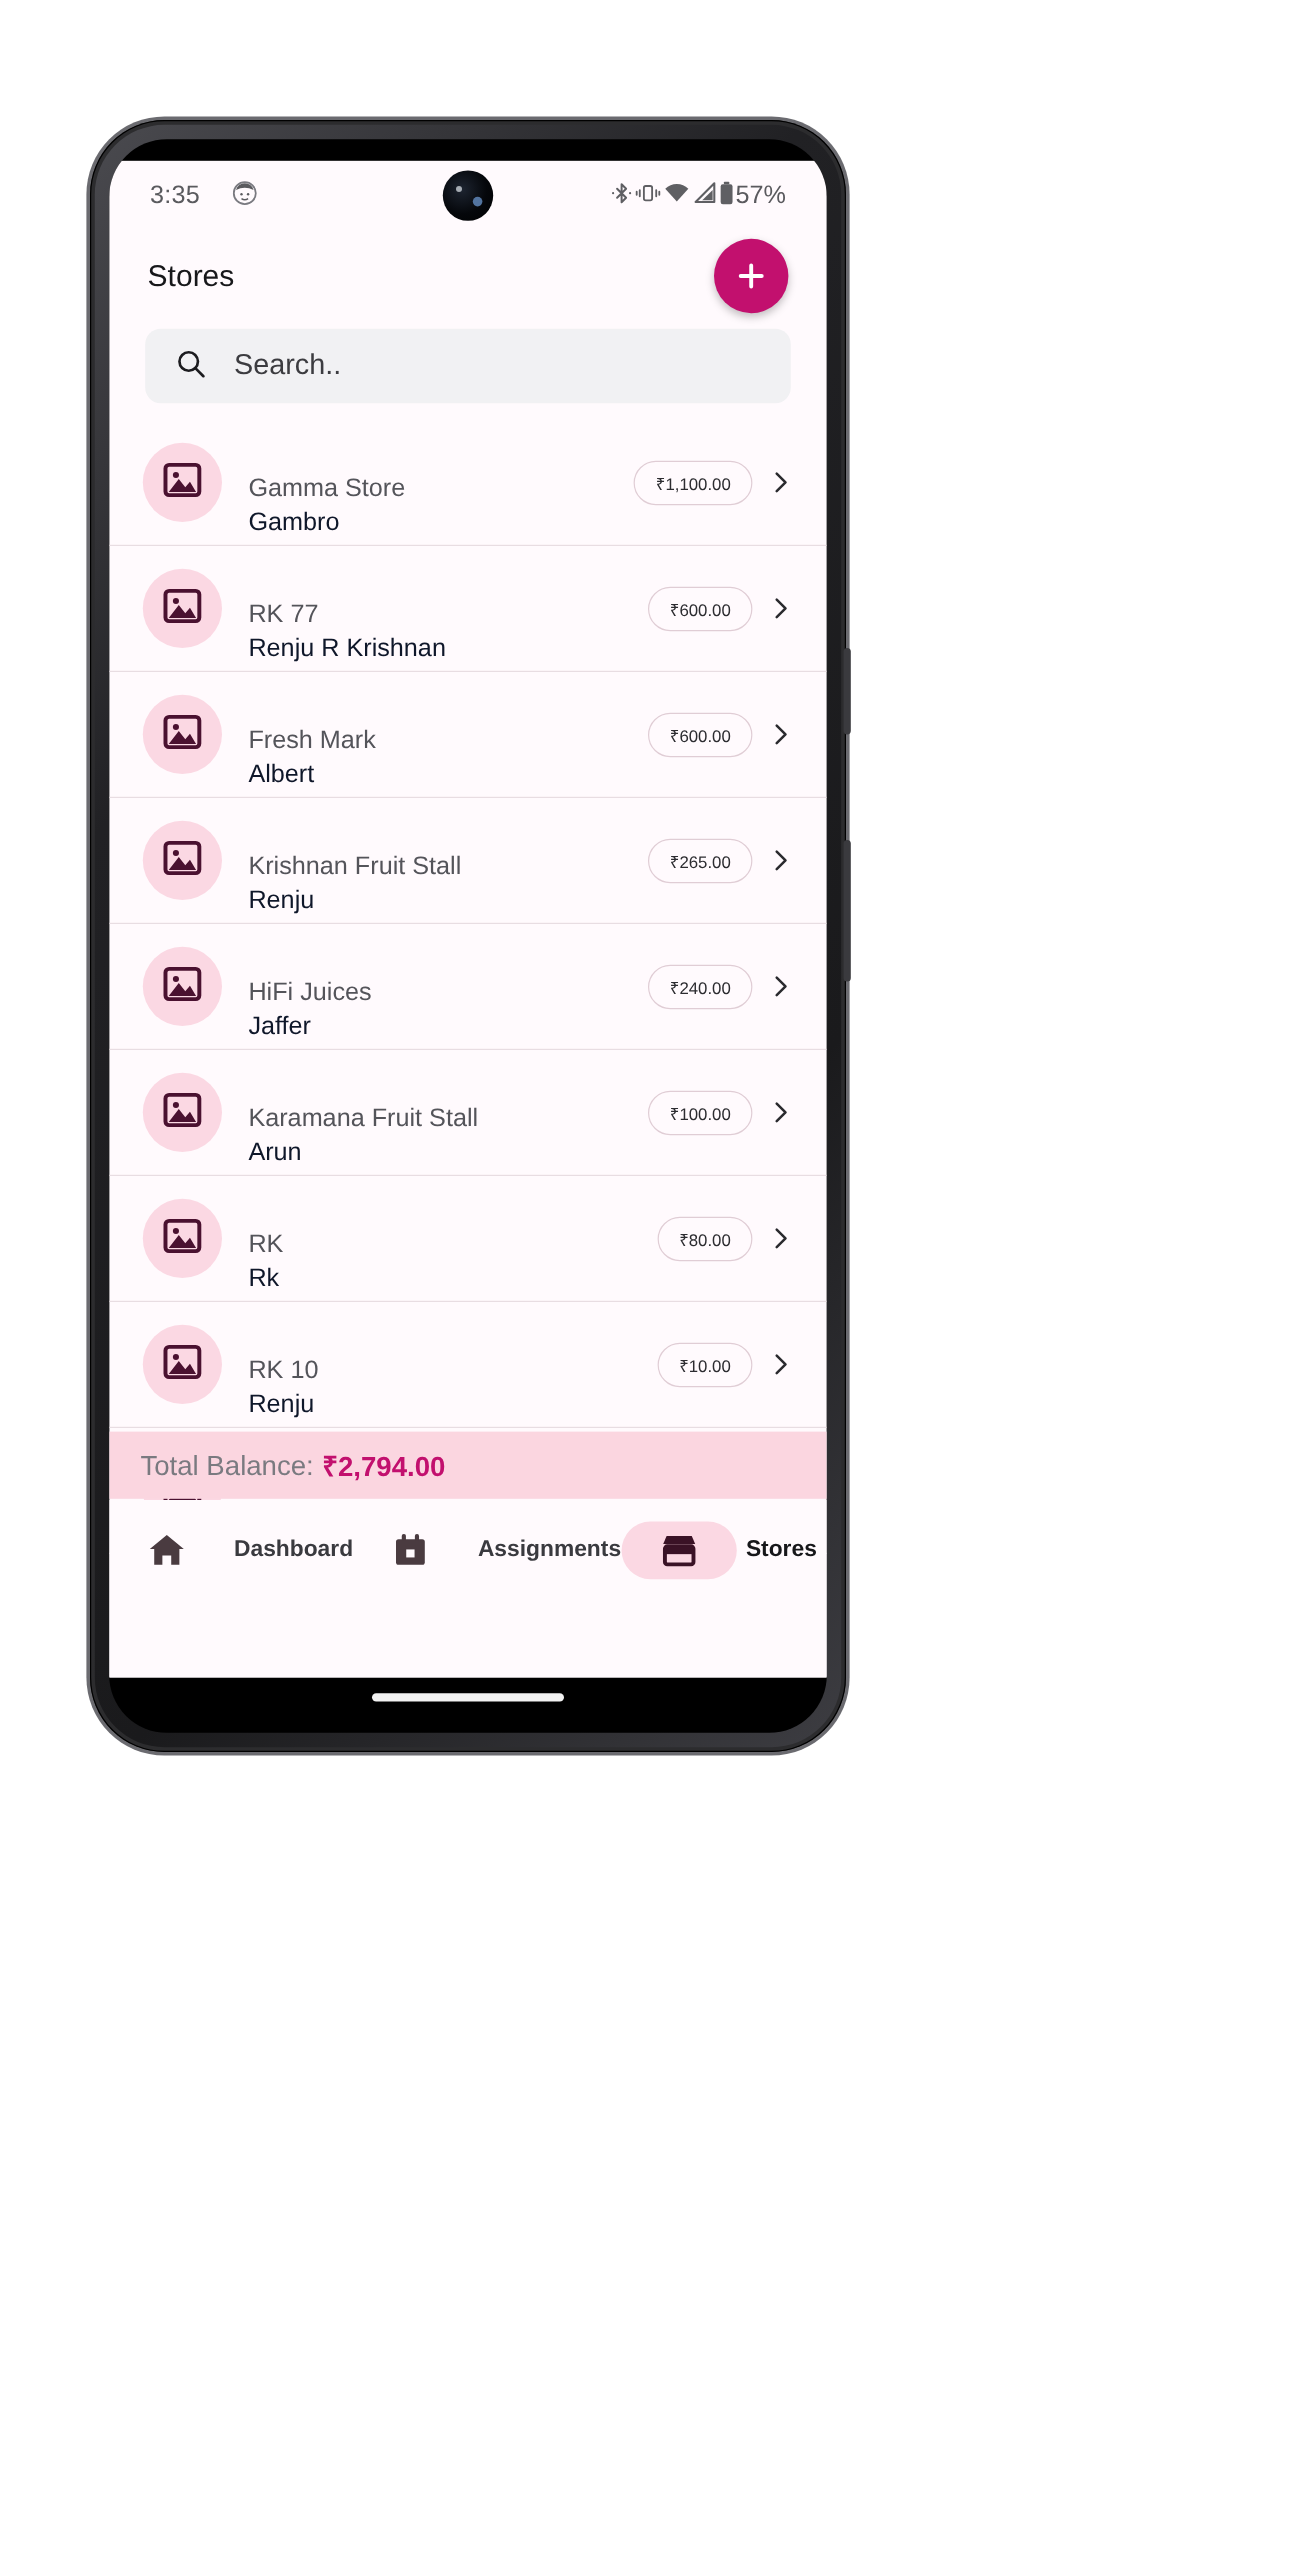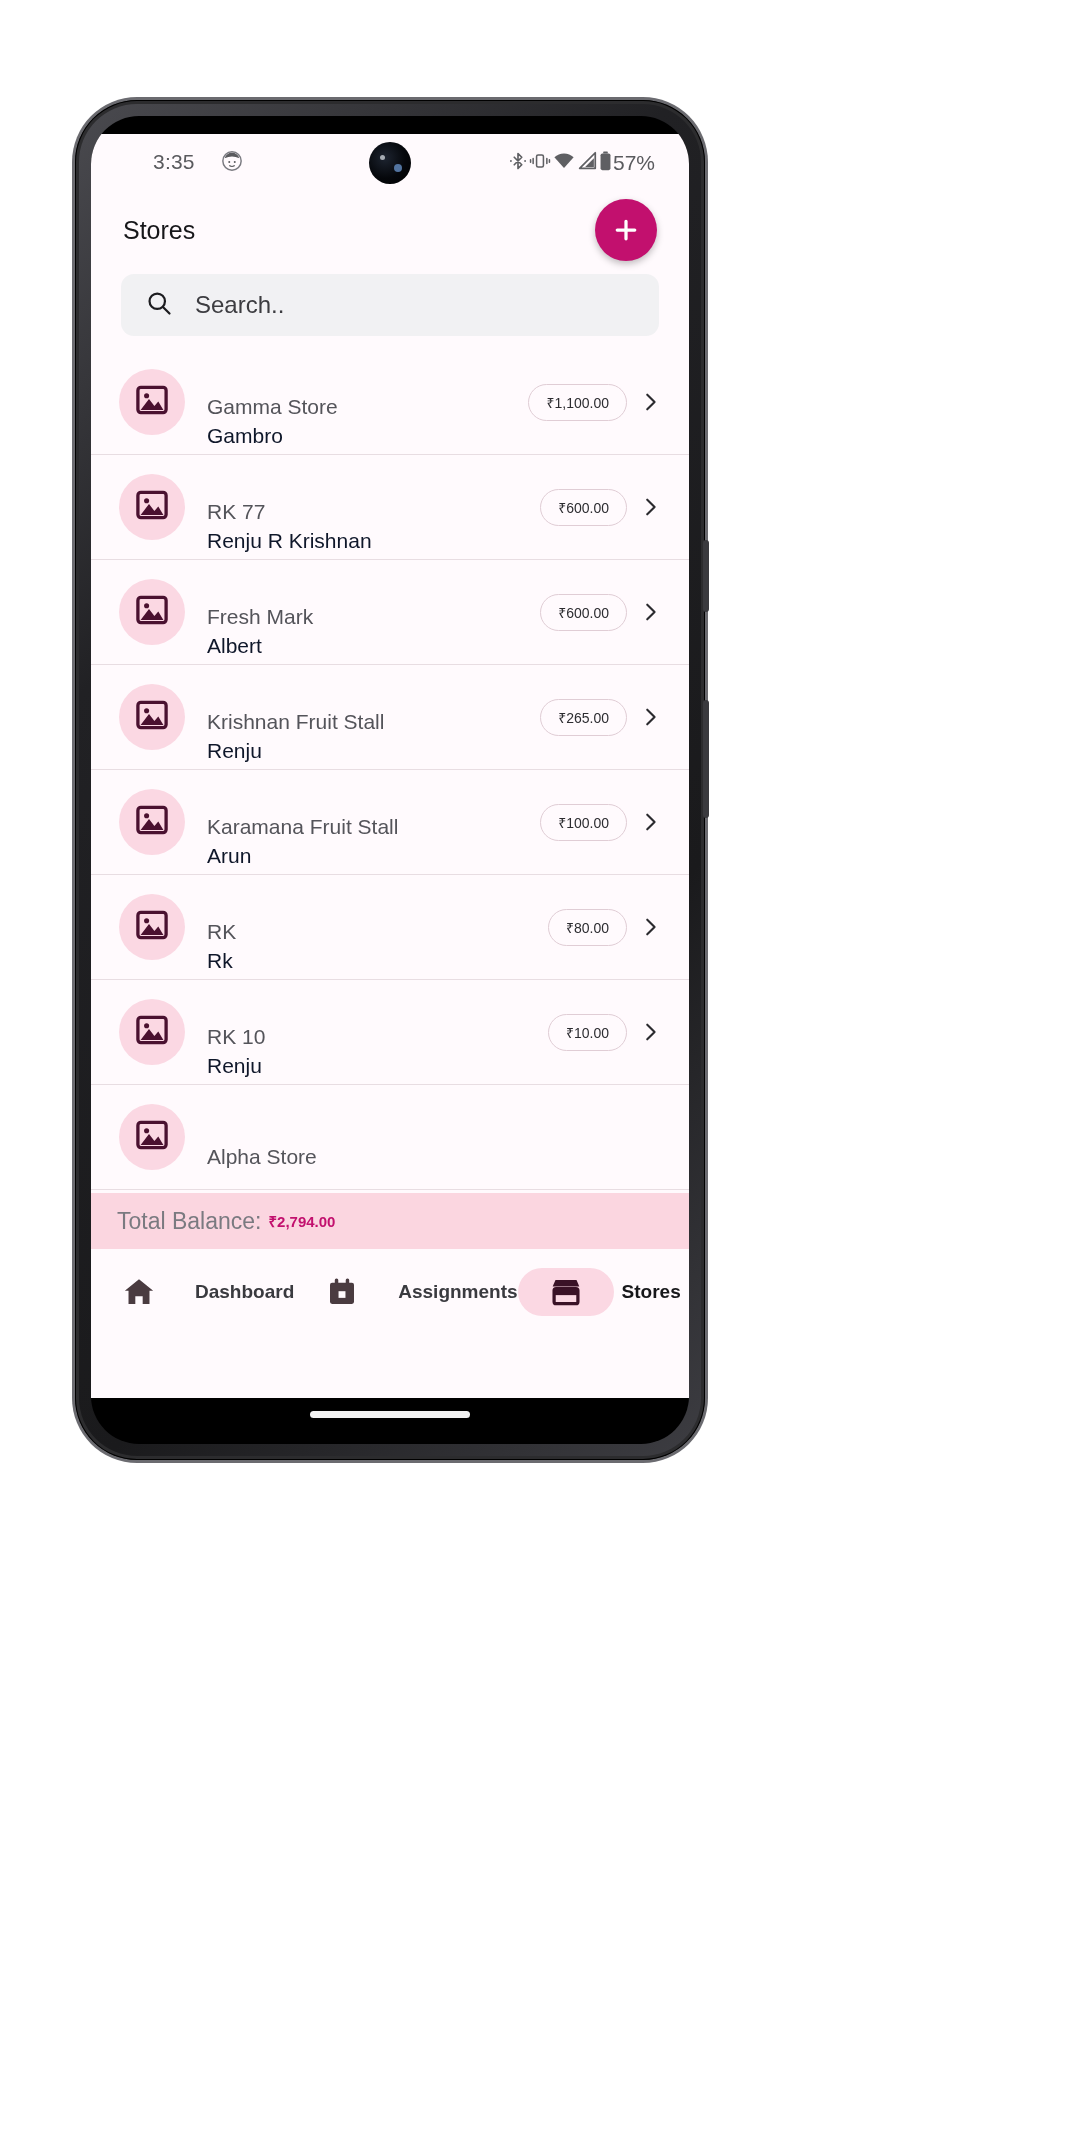--- a/index.html
+++ b/index.html
@@ -34,21 +34,21 @@
   .home-indicator{
     position:absolute; left:50%; transform:translateX(-50%); bottom:26px;
     width:160px; height:7px; background:#f2f2f2; border-radius:4px;
   }
 
   
   .statusbar{
     position:relative; height:58px; display:flex; align-items:center;
     padding:0 34px; color:#5f5f63;
   }
-  .sb-left{ display:flex; gap:26px;margin-left:28px; }
+  .sb-left{ display:flex; align-items:center; gap:26px; }
   .sb-time{ font-size:21px; font-weight:400; letter-spacing:.2px; color:#5a5a5e; }
   .sb-right{ margin-left:auto; display:flex; align-items:center; }
   .sb-batt-text{ font-size:21px; color:#5a5a5e; }
   .punchhole{
     position:absolute; left:50%; transform:translateX(-50%); top:8px;
     width:42px; height:42px; border-radius:50%;
     background:radial-gradient(circle at 38% 38%, #1d2430 0%, #05070b 55%, #000 100%);
   }
   .punchhole:after{
     content:""; position:absolute; left:60%; top:52%; width:8px; height:8px;
@@ -97,21 +97,21 @@
     font-size:14px; color:#2c2c30; white-space:nowrap; background:#fffafd;
   }
   .chev{ margin-left:12px; flex:0 0 auto; display:flex; align-items:center; }
 
   
   .total-bar{
     position:absolute; left:0; right:0; bottom:149px; height:56px;
     background:#fbd6e0; display:flex; align-items:center; padding:0 26px; z-index:5;
   }
   .total-label{ font-size:23px; color:#7a7a80; }
-  .total-amount{ font-size:15px; color:#c2106e; font-weight:700; margin-left:7px; }
+  .total-amount{ font-size:23px; color:#c2106e; font-weight:700; margin-left:7px; }
 
   
   .bottomnav{
     position:absolute; left:0; right:0; bottom:0; height:148px;
     background:#fffafd; display:flex; align-items:flex-start; padding-top:18px;
   }
   .nav-item{
     flex:1 1 0; display:flex; flex-direction:row; align-items:center; gap:8px;
   }
   .nav-pill{
@@ -287,20 +287,39 @@
             </div>
             <div class="row">
               <div class="avatar">
                 <span><svg width="36" height="36" viewBox="0 0 24 24">
                     <rect x="2.6" y="3.6" width="18.8" height="16.8" rx="2" fill="none" stroke="#4a1130" stroke-width="2.2"></rect>
                     <circle cx="8.4" cy="9.2" r="1.7" fill="#4a1130"></circle>
                     <path d="M4.4 18.6 L10 11.4 L13.6 16 L16.2 13 L19.6 18.6 Z" fill="#4a1130"></path>
                   </svg></span>
               </div>
               <div class="row-text">
+                <div class="store-name">HiFi Juices</div>
+                <div class="owner-name">Jaffer</div>
+              </div>
+              <div class="amount">₹240.00</div>
+              <div class="chev">
+                <svg width="22" height="22" viewBox="0 0 24 24">
+                  <path d="M9 4 L17 12 L9 20" fill="none" stroke="#2a2a2e" stroke-width="2.3" stroke-linecap="round" stroke-linejoin="round"></path>
+                </svg>
+              </div>
+            </div>
+            <div class="row">
+              <div class="avatar">
+                <span><svg width="36" height="36" viewBox="0 0 24 24">
+                    <rect x="2.6" y="3.6" width="18.8" height="16.8" rx="2" fill="none" stroke="#4a1130" stroke-width="2.2"></rect>
+                    <circle cx="8.4" cy="9.2" r="1.7" fill="#4a1130"></circle>
+                    <path d="M4.4 18.6 L10 11.4 L13.6 16 L16.2 13 L19.6 18.6 Z" fill="#4a1130"></path>
+                  </svg></span>
+              </div>
+              <div class="row-text">
                 <div class="store-name">Karamana Fruit Stall</div>
                 <div class="owner-name">Arun</div>
               </div>
               <div class="amount">₹100.00</div>
               <div class="chev">
                 <svg width="22" height="22" viewBox="0 0 24 24">
                   <path d="M9 4 L17 12 L9 20" fill="none" stroke="#2a2a2e" stroke-width="2.3" stroke-linecap="round" stroke-linejoin="round"></path>
                 </svg>
               </div>
             </div>

